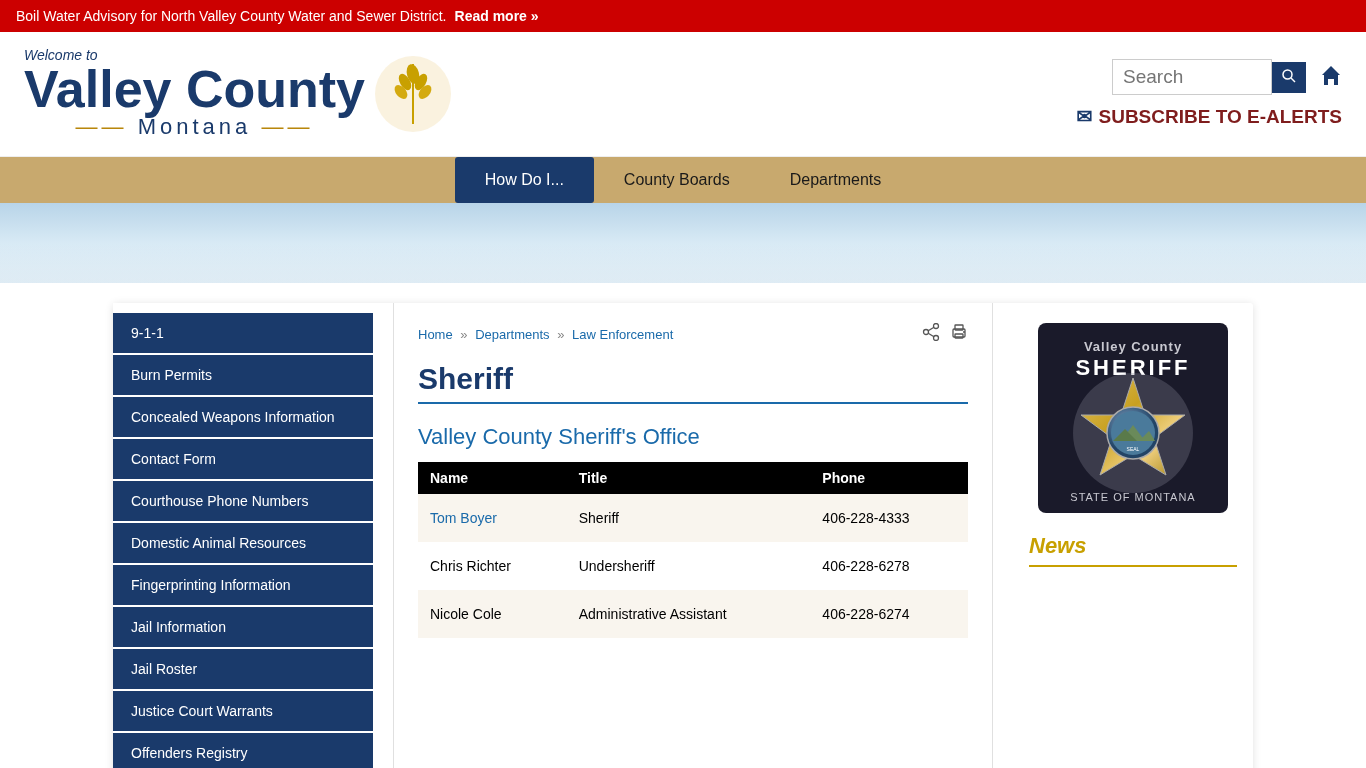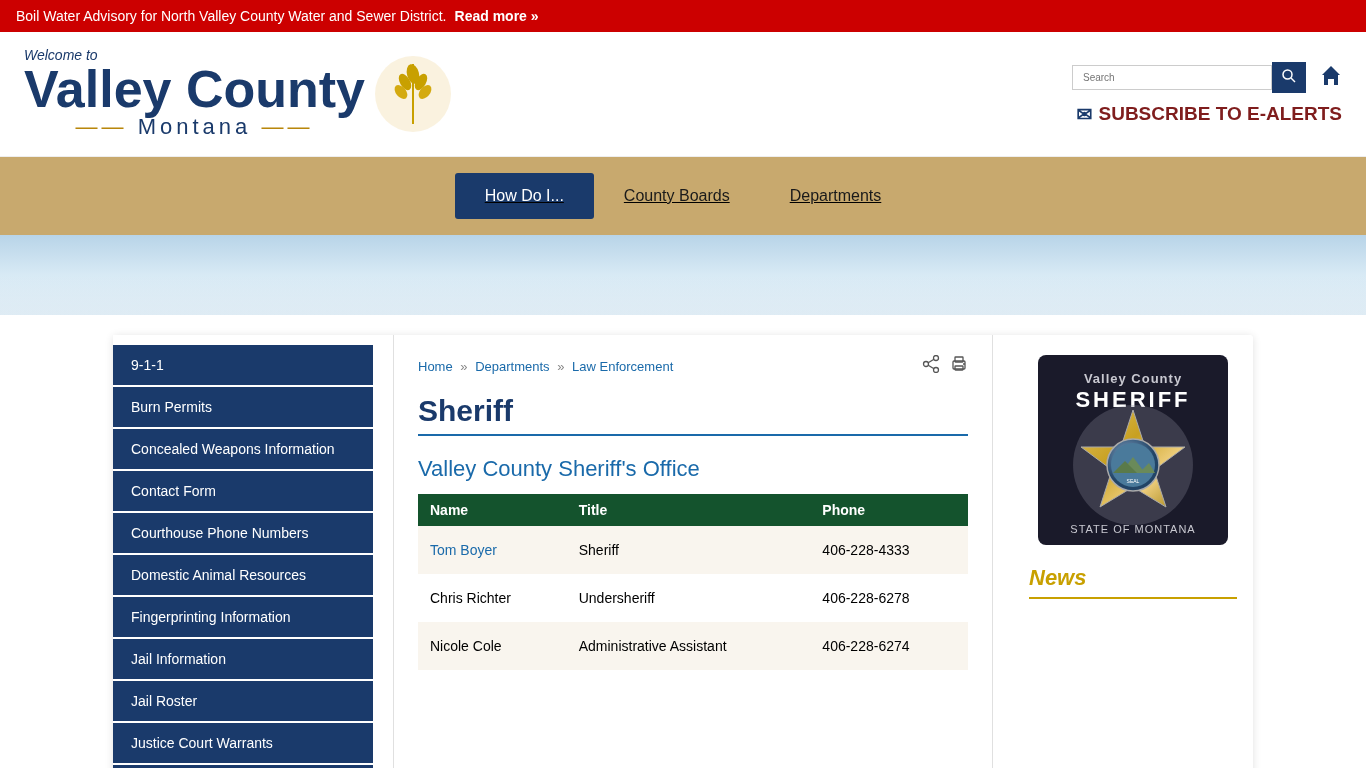--- a/index.html
+++ b/index.html
@@ -34,22 +34,22 @@
     .logo-wheat {
       width: 80px;
       height: 80px;
       margin-left: 8px;
     }
     .header-right { display: flex; flex-direction: column; align-items: flex-end; gap: 10px; }
     .search-bar { display: flex; align-items: center; }
     .search-bar input {
       border: 1px solid #ccc;
       padding: 6px 10px;
-      width: 200px;
-      font-size: 10px;
+      width: 160px;
+      font-size: 19px;
       outline: none;
     }
     .search-btn {
       background: #1a3a6b;
       border: none;
       color: #fff;
       padding: 7px 10px;
       cursor: pointer;
     }
     .home-btn {
@@ -69,22 +69,21 @@
       align-items: center;
       gap: 6px;
     }
     .subscribe-link::before { content: "✉"; color: #1a3a6b; }
 
     
     .main-nav {
       background: #c8a96e;
       display: flex;
       justify-content: center;
-      padding: 16px;
-      text-decoration: underline;
+      padding: 0;
     }
     .nav-item {
       padding: 14px 30px;
       cursor: pointer;
       font-size: 16px;
       color: #1a1a1a;
       font-weight: 500;
       text-decoration: none;
       display: block;
     }
@@ -191,21 +190,21 @@
       margin-bottom: 12px;
     }
 
     
     .data-table {
       width: 100%;
       border-collapse: collapse;
       font-size: 14px;
     }
     .data-table thead tr {
-      background: #14532d;
+      background: #000000;
       color: #fff;
     }
     .data-table th {
       padding: 8px 12px;
       text-align: left;
       font-weight: bold;
     }
     .data-table tbody tr:nth-child(odd) { background: #f9f5ee; }
     .data-table tbody tr:nth-child(even) { background: #fff; }
     .data-table td {

